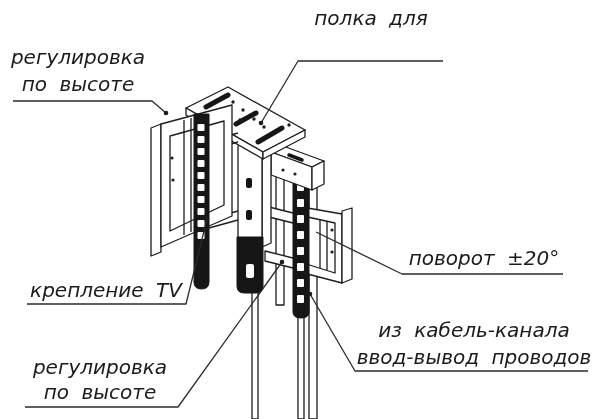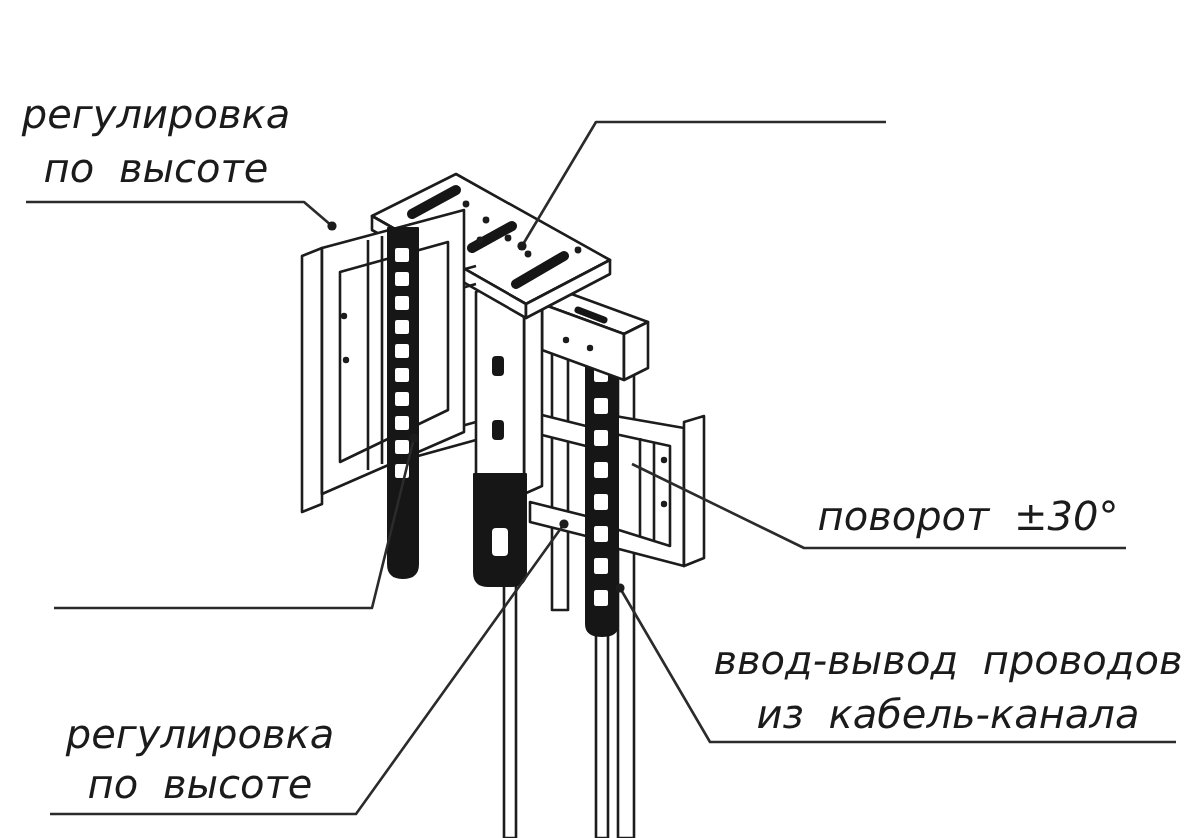--- a/index.html
+++ b/index.html
@@ -139,35 +139,39 @@
       <circle class="dot" cx="207" cy="219" r="2.3"></circle>
       <path class="ln" d="M25 407 L178 407 L282 262"></path>
       <circle class="dot" cx="282" cy="262" r="2.3"></circle>
       <path class="ln" d="M563 274 L402 274 L316 232"></path>
       <path class="ln" d="M588 371 L355 371 L310 294"></path>
       <circle class="dot" cx="310" cy="294" r="2.3"></circle>
     </g>
   </svg>
 
   <div class="label" style="left:271px;top:5px;width:200px;">
+    <span class="ll">полка для</span>
   </div>
 
   <div class="label" style="left:0px;top:44px;width:156px;">
     <span class="ll">регулировка</span>
     <span class="ll">по высоте</span>
   </div>
 
+  <div class="label" style="left:21px;top:277px;width:170px;">
+    <span class="ll">крепление TV</span>
+  </div>
 
   <div class="label" style="left:15px;top:355px;width:170px;line-height:25px;">
     <span class="ll">регулировка</span>
     <span class="ll">по высоте</span>
   </div>
 
   <div class="label" style="left:398px;top:245px;width:172px;">
-    <span class="ll">поворот ±30°</span>
+    <span class="ll">поворот ±20°</span>
   </div>
 
   <div class="label" style="left:354px;top:317px;width:240px;">
+    <span class="ll">из кабель-канала</span>
     <span class="ll">ввод-вывод проводов</span>
-    <span class="ll">из кабель-канала</span>
   </div>
 
 </div>
 
 </body></html>

